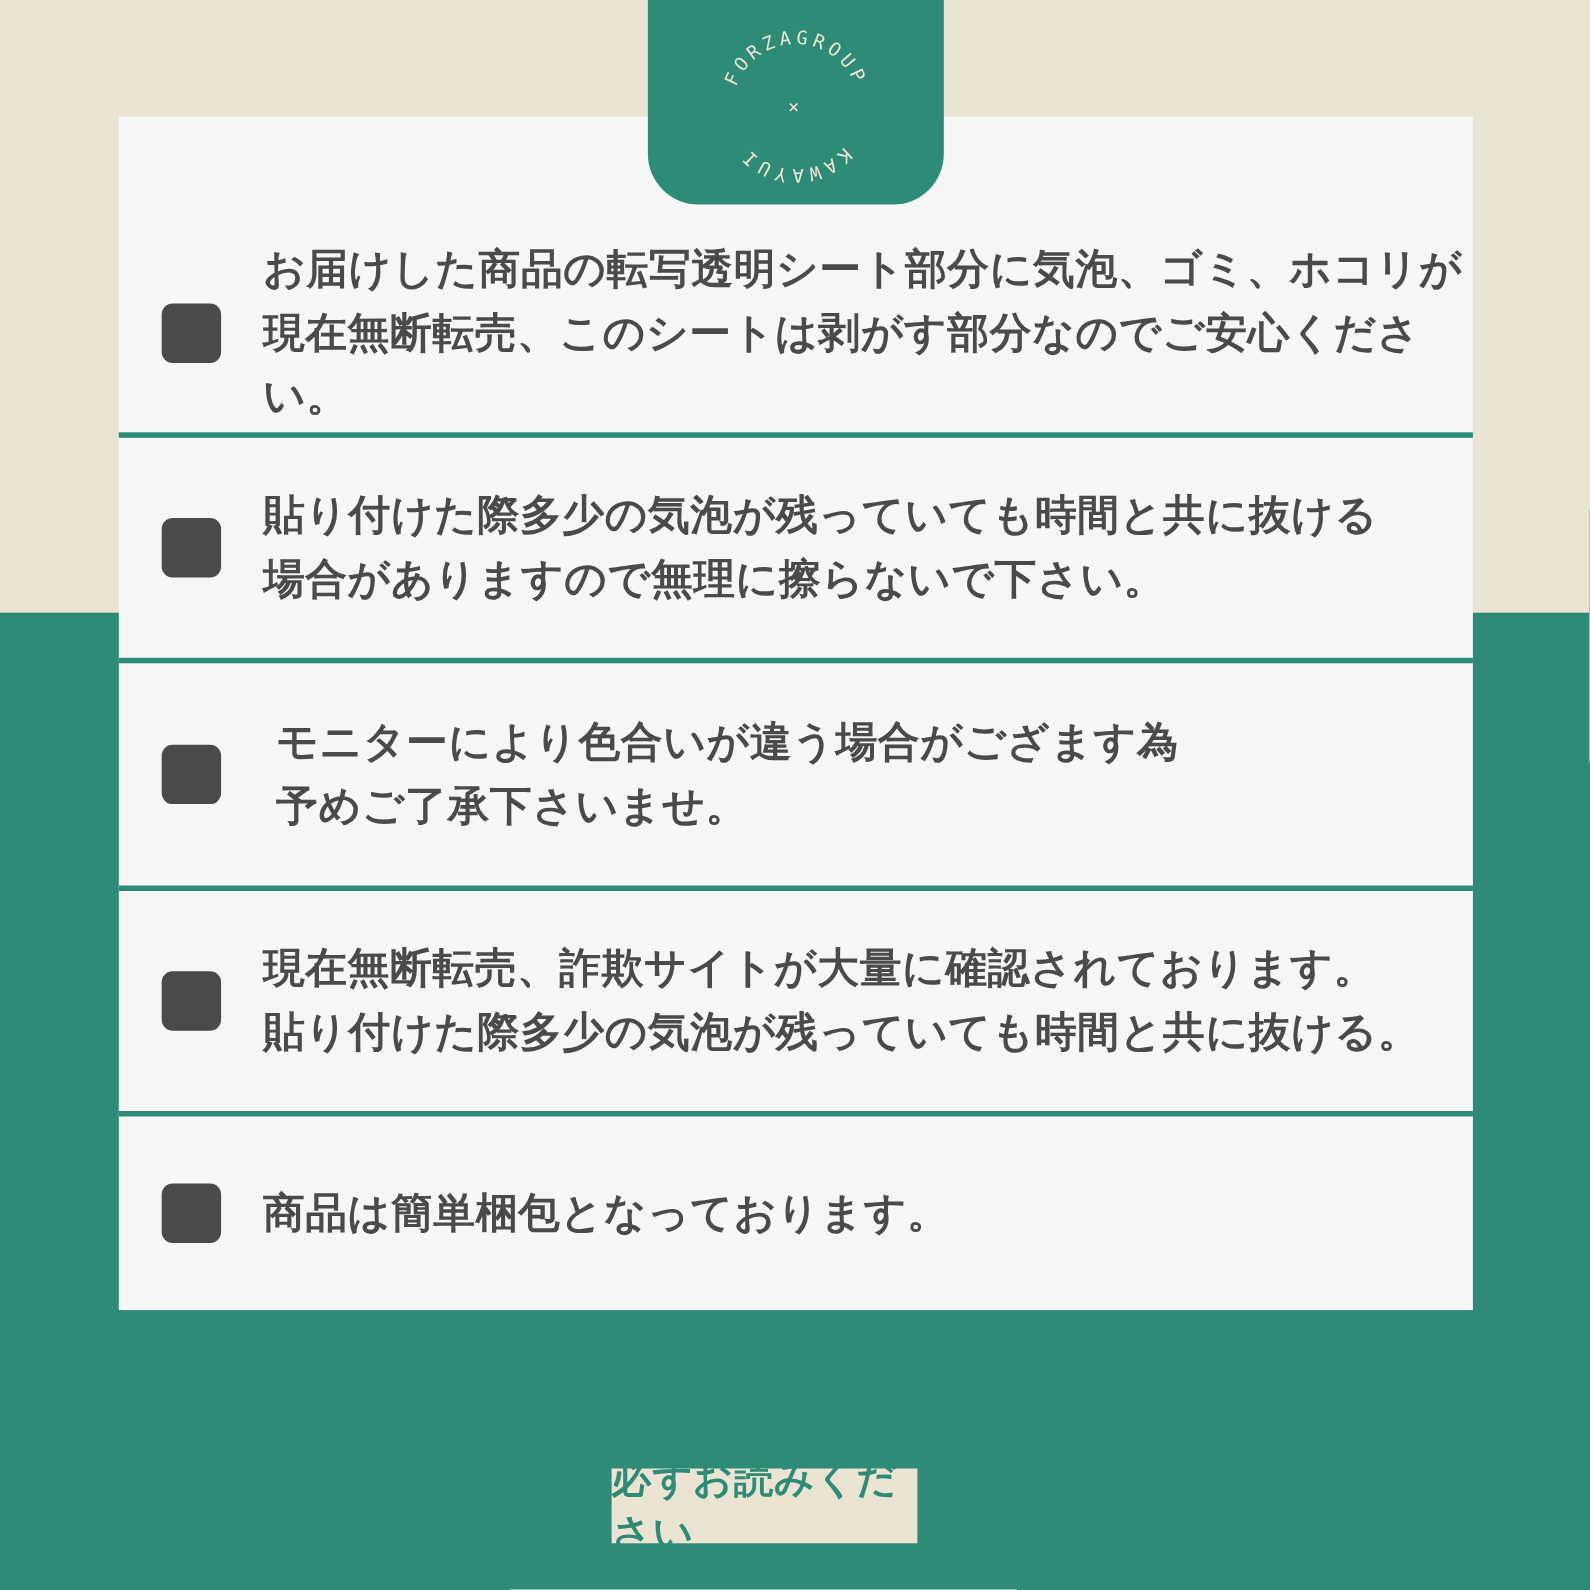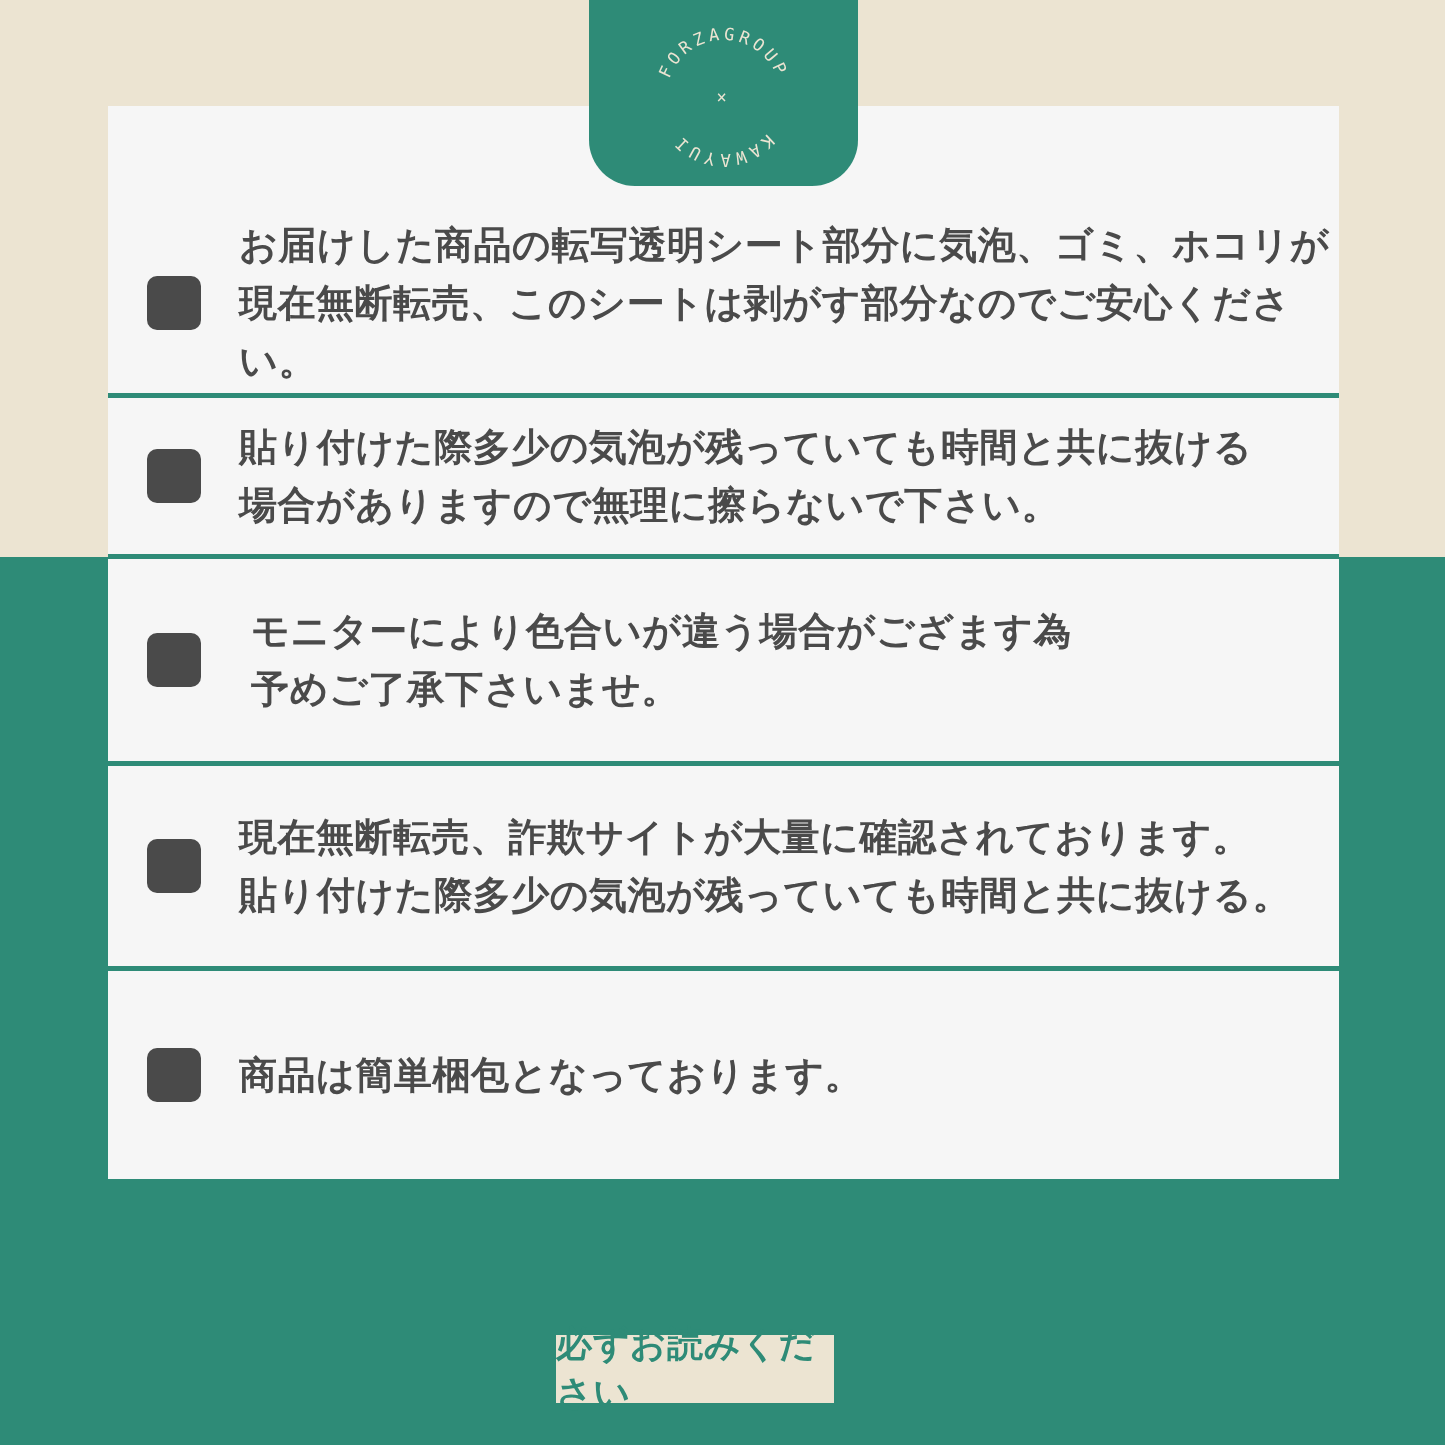--- a/index.html
+++ b/index.html
@@ -27,24 +27,24 @@
     display: flex;
     flex-direction: column;
   }
   .notice {
     display: flex;
     align-items: center;
     padding-left: 39px;
     box-sizing: border-box;
   }
   .n1 { height: 287px; padding-top: 106px; }
-  .n2 { height: 156px; }
+  .n2 { height: 200px; }
   .n3 { height: 202px; gap: 12px; }
   .n4 { height: 200px; }
-  .n5 { height: 208px; }
+  .n5 { height: 176px; }
   .sep { height: 5px; background: #2E8B77; }
   .checkbox {
     flex: 0 0 auto;
     width: 54px;
     height: 54px;
     margin-right: 38px;
     background: #4A4A4A;
     border-radius: 10px;
   }
   .lines {

